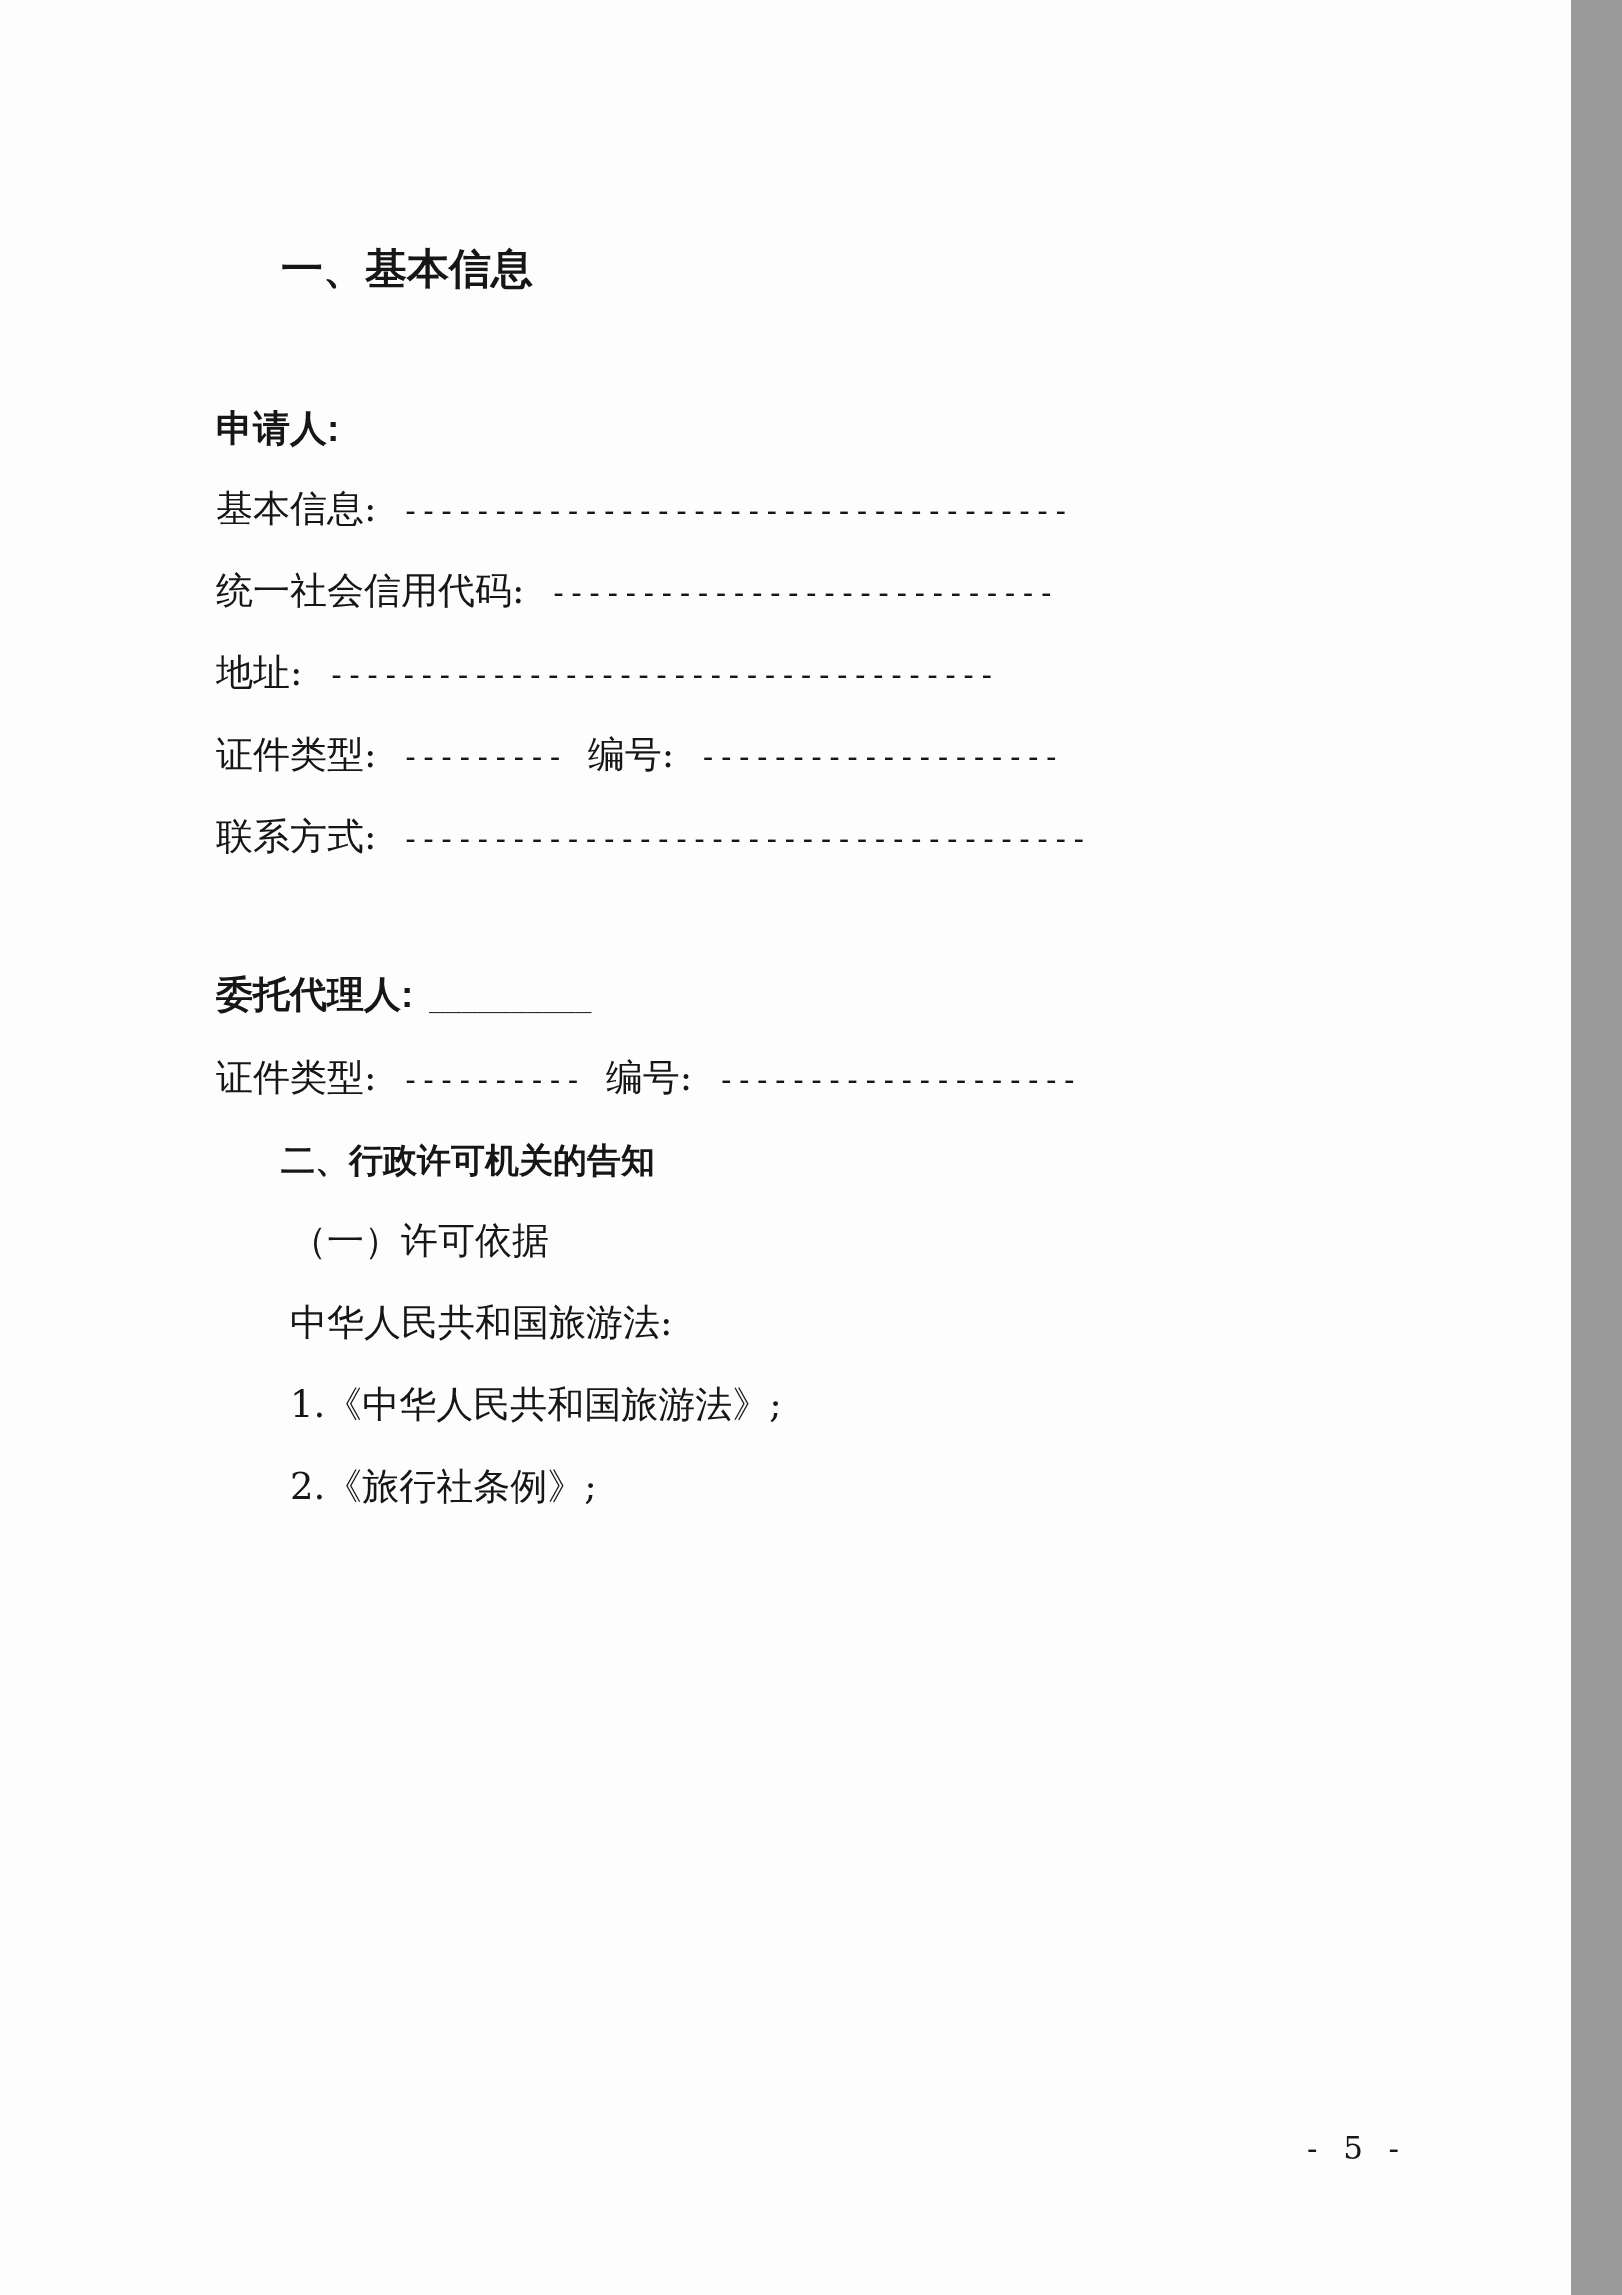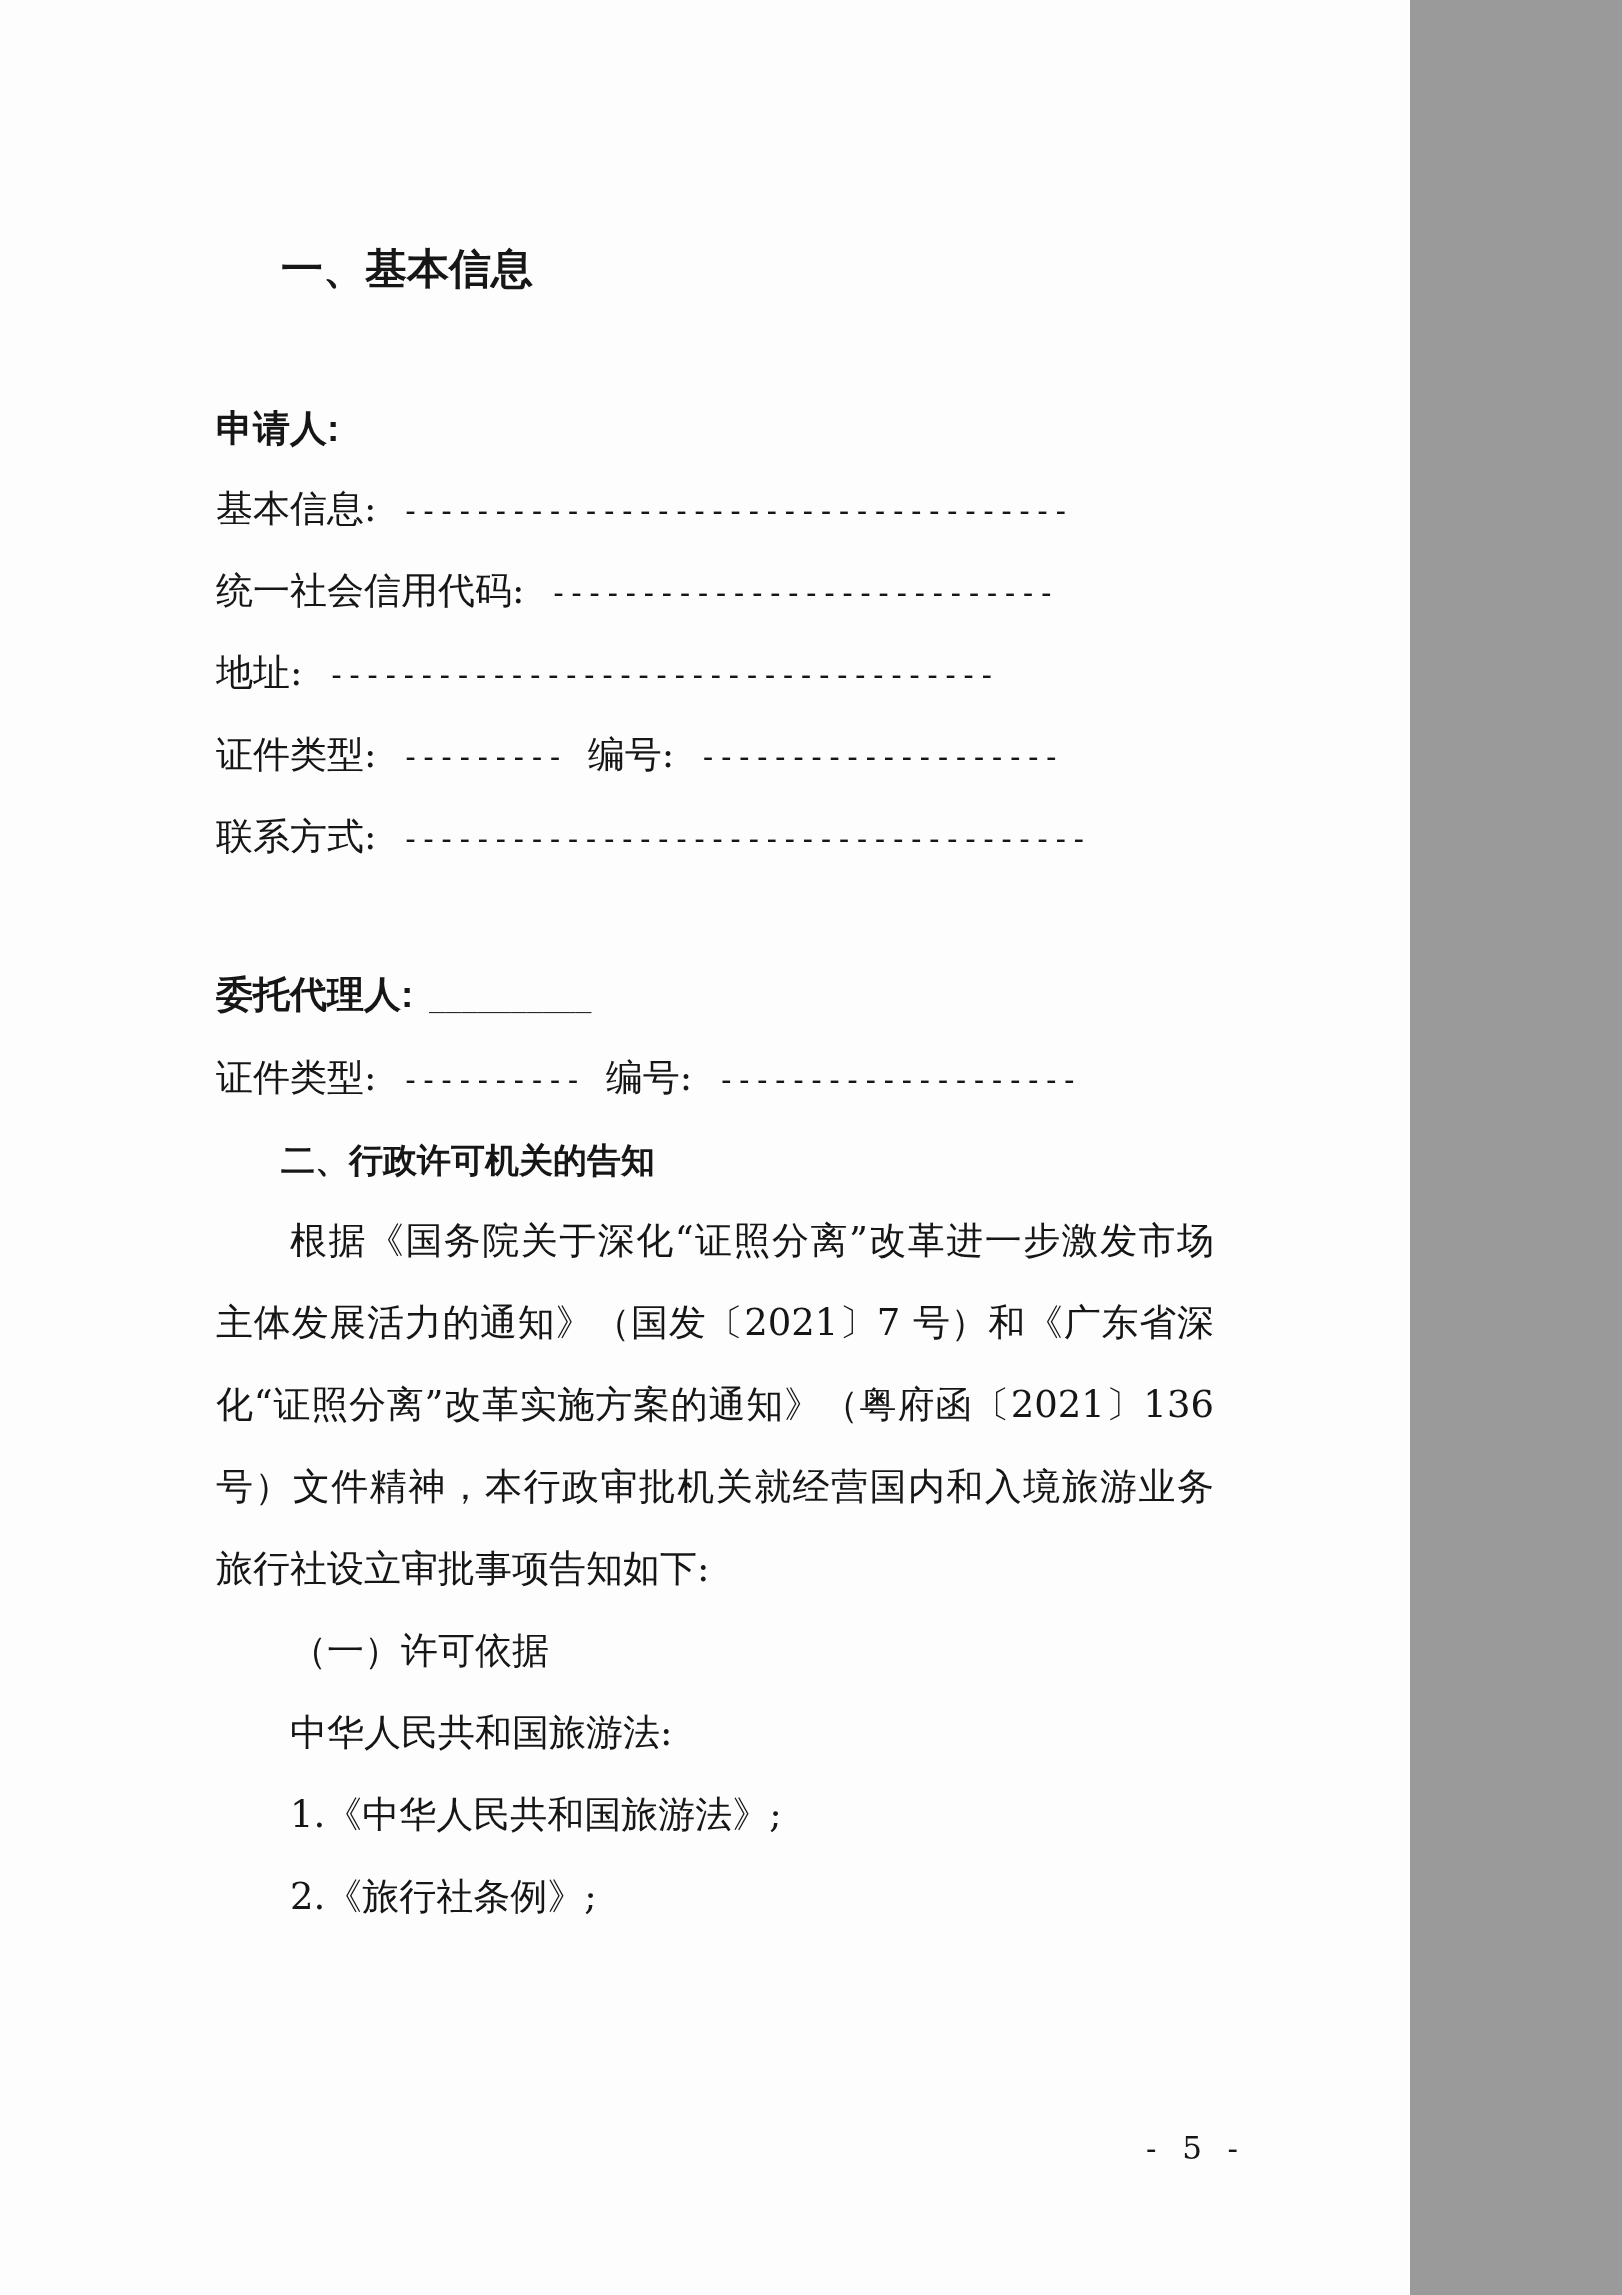--- a/index.html
+++ b/index.html
@@ -1,18 +1,18 @@
 <!DOCTYPE html>
 <html lang="zh" style="font-size:10.5px"><head>
 <meta charset="utf-8">
 <style>
   html,body { margin:0; padding:0; background:#9a9a9a; }
   .page {
     position:relative;
-    width:1410px; height:2295px;
+    width:1571px; height:2295px;
     background:#fdfdfd;
     color:#161616;
     box-sizing:border-box;
     padding:229px 196px 0 216px;
     overflow:hidden;
     font-family:"DejaVu Serif", serif;
   }
   .h-sec1 {
     font-family:"Liberation Sans", sans-serif;
     font-weight:700;
@@ -109,21 +109,20 @@
     <span>委托代理人:</span><span class="solid-blank">__________</span>
   </div>
 
   <div class="row">
     <span class="f-label">证件类型:</span><span class="dashes">----------</span><span class="f-label f-label2">编号:</span><span class="dashes">--------------------</span>
   </div>
 
 
   <h2 class="h-sec2">二、行政许可机关的告知</h2>
 
-  <p class="para">根据《国务院关于深化“证照分离”改革进一步激发市场主体发展活力的通知》（国发〔2021〕7 号）和《广东省深化“证照分离”改革实施方案的通知》（粤府函〔2021〕136 号）文件精神，本行政审批机关就经营国内和入境旅游业务旅行社设立审批事项告知如下:</p>
 
   <div class="sub-line">（一）许可依据</div>
 
   <div class="sub-line">中华人民共和国旅游法:</div>
 
   <div class="sub-line">1.《中华人民共和国旅游法》;</div>
 
   <div class="sub-line">2.《旅行社条例》;</div>
 
   <div class="page-num">- 5 -</div>

